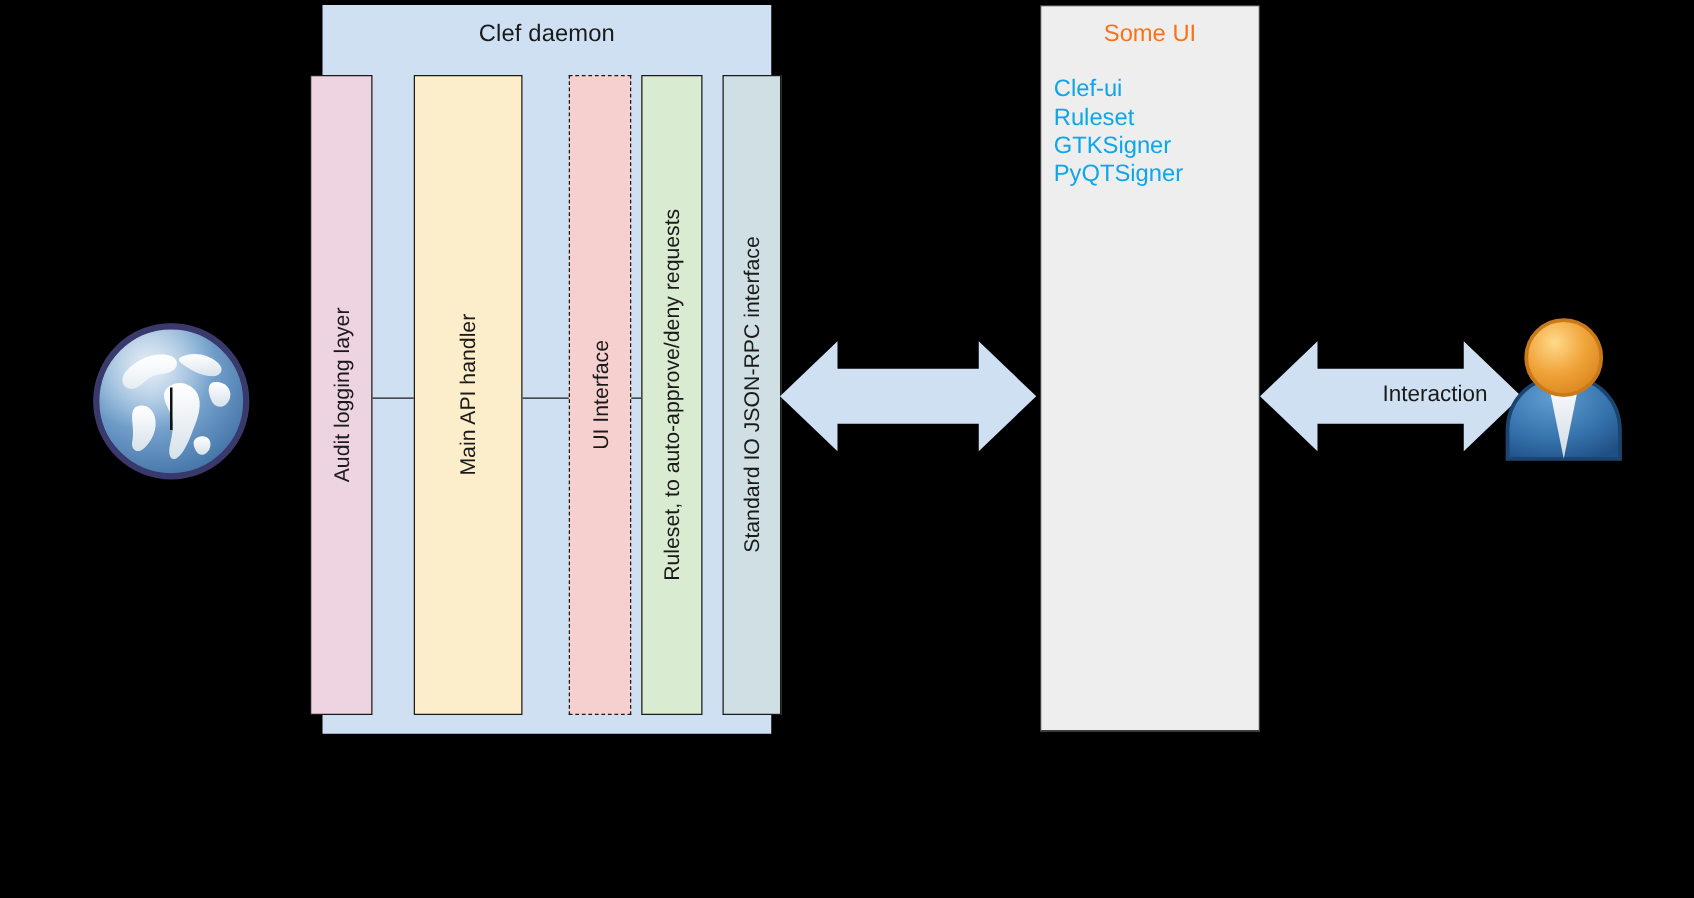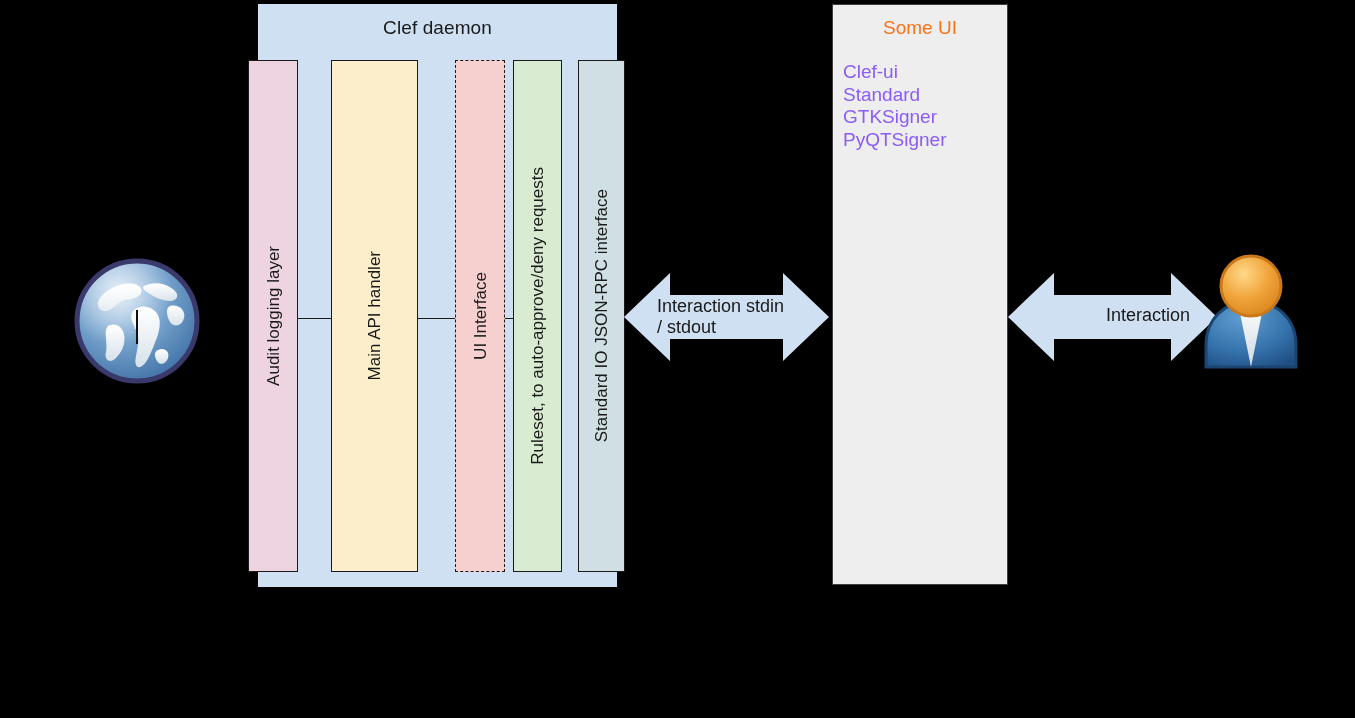--- a/index.html
+++ b/index.html
@@ -98,21 +98,21 @@
     width: 176px;
     text-align: center;
     font-size: 19px;
     color: #f97316;
   }
   .someui-list {
     position: absolute;
     left: 843px;
     top: 61px;
     font-size: 19px;
-    color: #8b5cf6;
+    color: #0ea5e9;
     line-height: 22.5px;
   }
   .someui-list div { white-space: nowrap; }
 
   
   .arrow-wrap { position: absolute; }
   .arrow-wrap svg { display: block; }
   #arrow-1 { left: 624px; top: 271px; width: 205px; height: 92px; }
   #arrow-2 { left: 1008px; top: 271px; width: 209px; height: 92px; }
   .arrow-label {
@@ -191,30 +191,26 @@
 
   <div class="vbox" id="box-stdio">
     <span class="vlabel">Standard IO JSON-RPC interface</span>
   </div>
 
   <div class="arrow-wrap" id="arrow-1">
     <svg viewBox="0 0 205 92" width="205" height="92" aria-hidden="true">
       <polygon points="0,46 46,2 46,24 159,24 159,2 205,46 159,90 159,68 46,68 46,90" fill="#cfe0f3"></polygon>
     </svg>
   </div>
-  <div class="arrow-label" id="arrow-1-label">
-    <div>Interaction stdin</div>
-    <div>/ stdout</div>
-  </div>
 
   <div class="someui-box"></div>
   <div class="someui-title">Some UI</div>
   <div class="someui-list">
     <div>Clef-ui</div>
-    <div>Standard</div>
+    <div>Ruleset</div>
     <div>GTKSigner</div>
     <div>PyQTSigner</div>
   </div>
 
   <div class="arrow-wrap" id="arrow-2">
     <svg viewBox="0 0 209 92" width="209" height="92" aria-hidden="true">
       <polygon points="0,46 46,2 46,24 163,24 163,2 209,46 163,90 163,68 46,68 46,90" fill="#cfe0f3"></polygon>
     </svg>
   </div>
   <div class="arrow-label" id="arrow-2-label">

